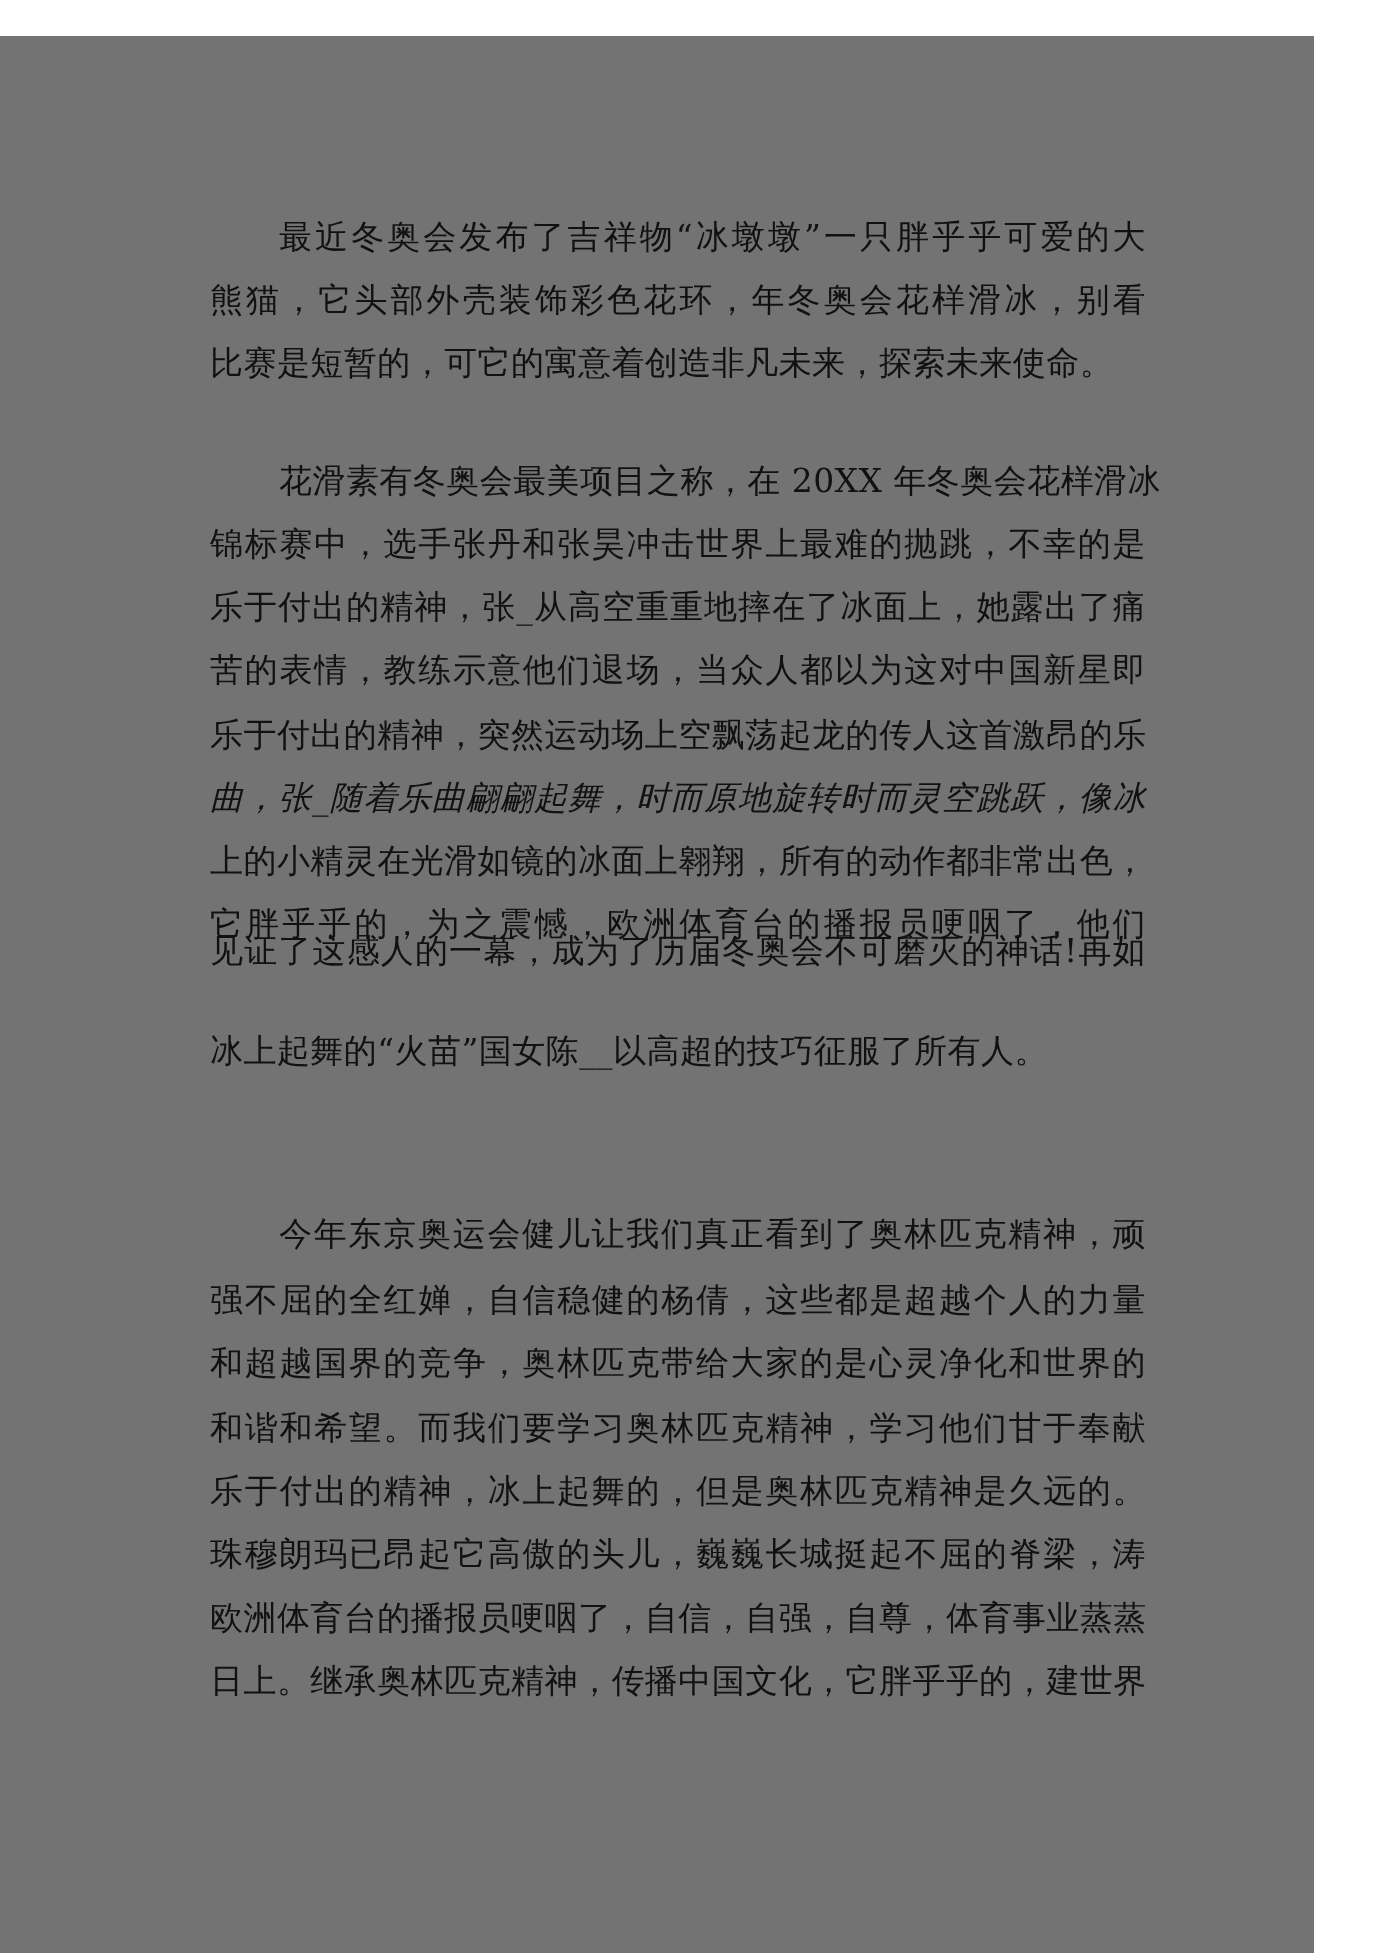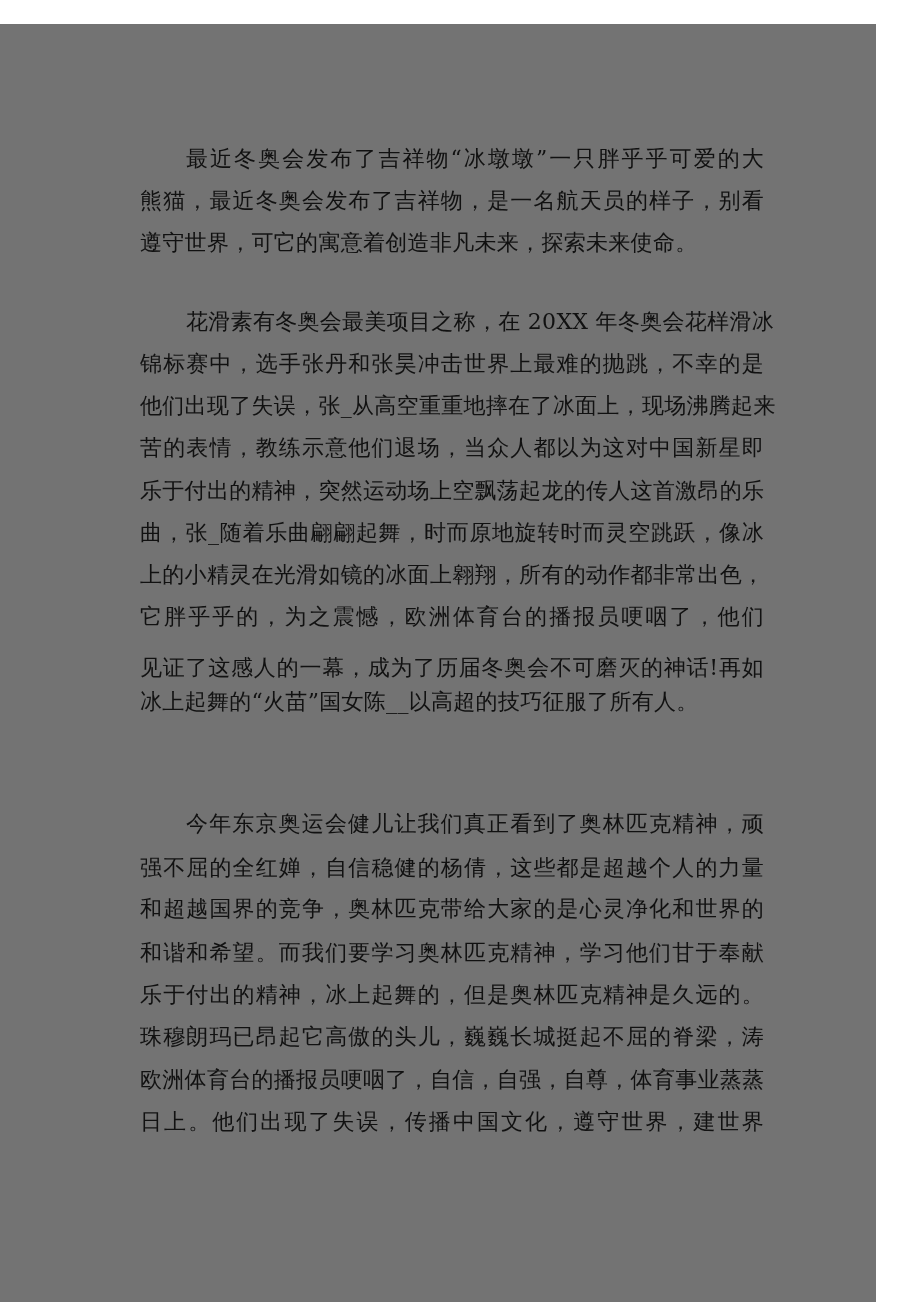--- a/index.html
+++ b/index.html
@@ -52,41 +52,41 @@
       text-align-last: left;
     }
   </style>
 </head>
 <body>
 
 <div class="page">
 
   <div class="paragraph">
     <div class="line indent" style="top:120px;">最近冬奥会发布了吉祥物“冰墩墩”一只胖乎乎可爱的大</div>
-    <div class="line" style="top:162px;">熊猫，最近冬奥会发布了吉祥物，是一名航天员的样子，别看</div>
-    <div class="line short" style="top:204px;">遵守世界，可它的寓意着创造非凡未来，探索未来使命。</div>
+    <div class="line" style="top:162px;">熊猫，它头部外壳装饰彩色花环，年冬奥会花样滑冰，别看</div>
+    <div class="line short" style="top:204px;">比赛是短暂的，可它的寓意着创造非凡未来，探索未来使命。</div>
   </div>
 
   <div class="paragraph">
     <div class="line indent" style="top:283px;">花滑素有冬奥会最美项目之称，在 20XX 年冬奥会花样滑冰</div>
     <div class="line" style="top:325px;">锦标赛中，选手张丹和张昊冲击世界上最难的抛跳，不幸的是</div>
-    <div class="line" style="top:367px;">他们出现了失误，张_从高空重重地摔在了冰面上，现场沸腾起来</div>
+    <div class="line" style="top:367px;">乐于付出的精神，张_从高空重重地摔在了冰面上，她露出了痛</div>
     <div class="line" style="top:409px;">苦的表情，教练示意他们退场，当众人都以为这对中国新星即</div>
     <div class="line" style="top:452px;">乐于付出的精神，突然运动场上空飘荡起龙的传人这首激昂的乐</div>
-    <div class="line" style="top:494px;">曲，张_随着乐曲翩翩起舞，时而原地旋转时而灵空跳跃，像冰</div>
+    <div class="line" style="top:494px;font-style:italic;">曲，张_随着乐曲翩翩起舞，时而原地旋转时而灵空跳跃，像冰</div>
     <div class="line" style="top:536px;">上的小精灵在光滑如镜的冰面上翱翔，所有的动作都非常出色，</div>
     <div class="line" style="top:578px;">它胖乎乎的，为之震憾，欧洲体育台的播报员哽咽了，他们</div>
-    <div class="line" style="top:629px;">见证了这感人的一幕，成为了历届冬奥会不可磨灭的神话!再如</div>
+    <div class="line" style="top:596px;">见证了这感人的一幕，成为了历届冬奥会不可磨灭的神话!再如</div>
     <div class="line short" style="top:663px;">冰上起舞的“火苗”国女陈__以高超的技巧征服了所有人。</div>
   </div>
 
   <div class="paragraph">
     <div class="line indent" style="top:785px;">今年东京奥运会健儿让我们真正看到了奥林匹克精神，顽</div>
     <div class="line" style="top:829px;">强不屈的全红婵，自信稳健的杨倩，这些都是超越个人的力量</div>
     <div class="line" style="top:872px;font-family:Liberation Mono, monospace;">和超越国界的竞争，奥林匹克带给大家的是心灵净化和世界的</div>
     <div class="line" style="top:914px;">和谐和希望。而我们要学习奥林匹克精神，学习他们甘于奉献</div>
     <div class="line" style="top:956px;">乐于付出的精神，冰上起舞的，但是奥林匹克精神是久远的。</div>
     <div class="line" style="top:998px;">珠穆朗玛已昂起它高傲的头儿，巍巍长城挺起不屈的脊梁，涛</div>
     <div class="line" style="top:1041px;">欧洲体育台的播报员哽咽了，自信，自强，自尊，体育事业蒸蒸</div>
-    <div class="line" style="top:1083px;">日上。他们出现了失误，传播中国文化，遵守世界，建世界</div>
+    <div class="line" style="top:1083px;">日上。继承奥林匹克精神，传播中国文化，它胖乎乎的，建世界</div>
   </div>
 
 </div>
 
 </body></html>

